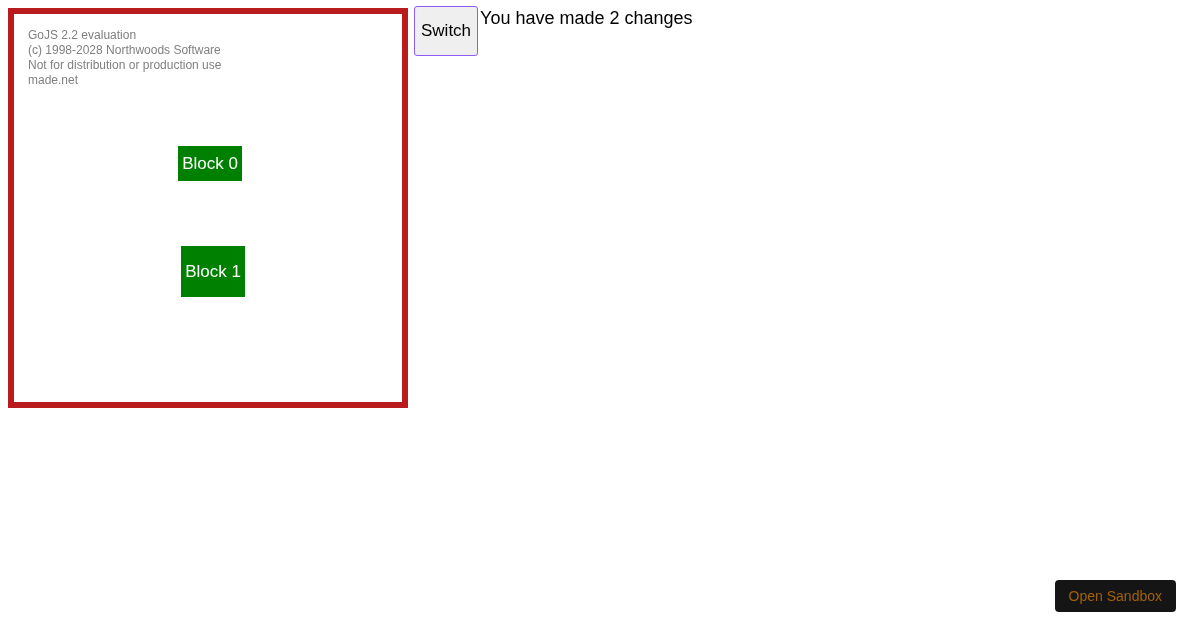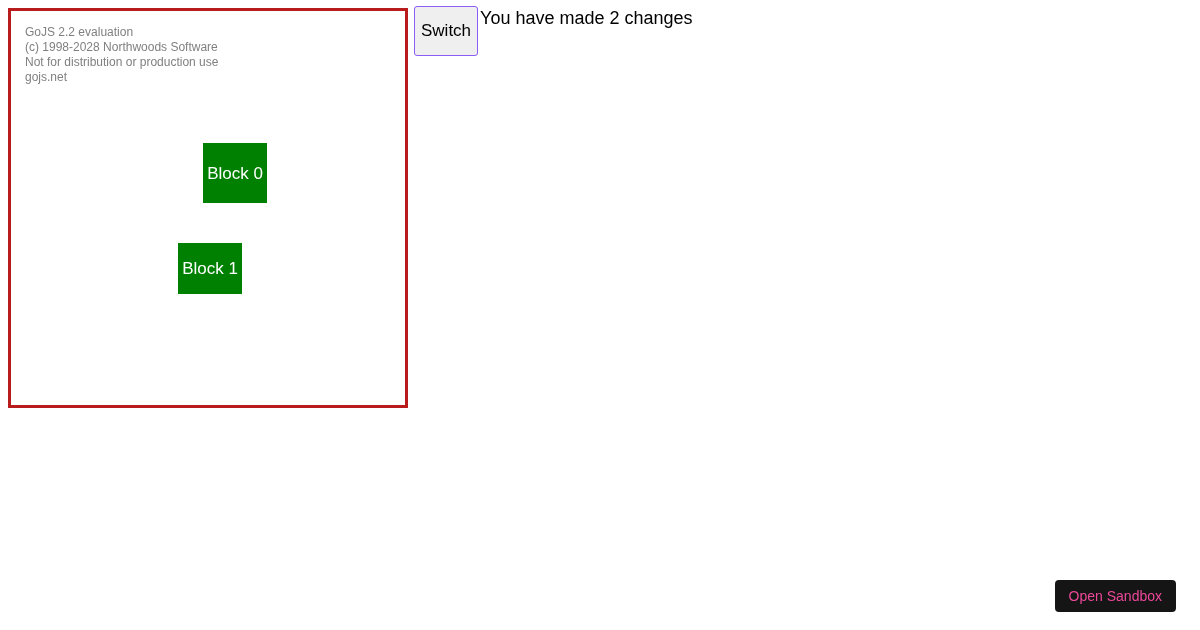--- a/index.html
+++ b/index.html
@@ -15,21 +15,21 @@
       position: relative;
     }
     .container {
       display: flex;
       align-items: flex-start;
     }
     .diagram-canvas {
       position: relative;
       width: 400px;
       height: 400px;
-      border: 3px solid #b91c1c;
+      border: 6px solid #b91c1c;
       margin: 8px 0 0 8px;
       background: #fff;
     }
     .watermark {
       position: absolute;
       top: 14px;
       left: 14px;
       color: #808080;
       font-size: 12px;
       line-height: 15px;
@@ -41,24 +41,24 @@
       color: #fff;
       font-size: 17px;
       line-height: 1;
       padding: 16px 4px;
       white-space: nowrap;
       display: flex;
       align-items: center;
       justify-content: center;
     }
     .node-0 {
-      left: 192px;
+      left: 164px;
       top: 132px;
       width: 64px;
-      height: 60px;
+      height: 35px;
     }
     .node-1 {
       left: 167px;
       top: 232px;
       width: 64px;
       height: 51px;
     }
     .controls {
       display: flex;
       align-items: flex-start;
@@ -79,38 +79,38 @@
       margin-top: 2px;
       margin-left: 2px;
       font-size: 18px;
       color: #000;
     }
     .open-sandbox {
       position: absolute;
       right: 24px;
       bottom: 18px;
       background: #151515;
-      color: #ec4899;
+      color: #a16207;
       padding: 8px 14px;
       border-radius: 4px;
       font-size: 14px;
       cursor: pointer;
       border: none;
     }
   </style>
 </head>
 <body>
 
 <div class="container">
   <div class="diagram-canvas">
     <div class="watermark">
       <div>GoJS 2.2 evaluation</div>
       <div>(c) 1998-2028 Northwoods Software</div>
       <div>Not for distribution or production use</div>
-      <div>gojs.net</div>
+      <div>made.net</div>
     </div>
     <div class="node node-0">
       <span>Block 0</span>
     </div>
     <div class="node node-1">
       <span>Block 1</span>
     </div>
   </div>
 
   <div class="controls">

